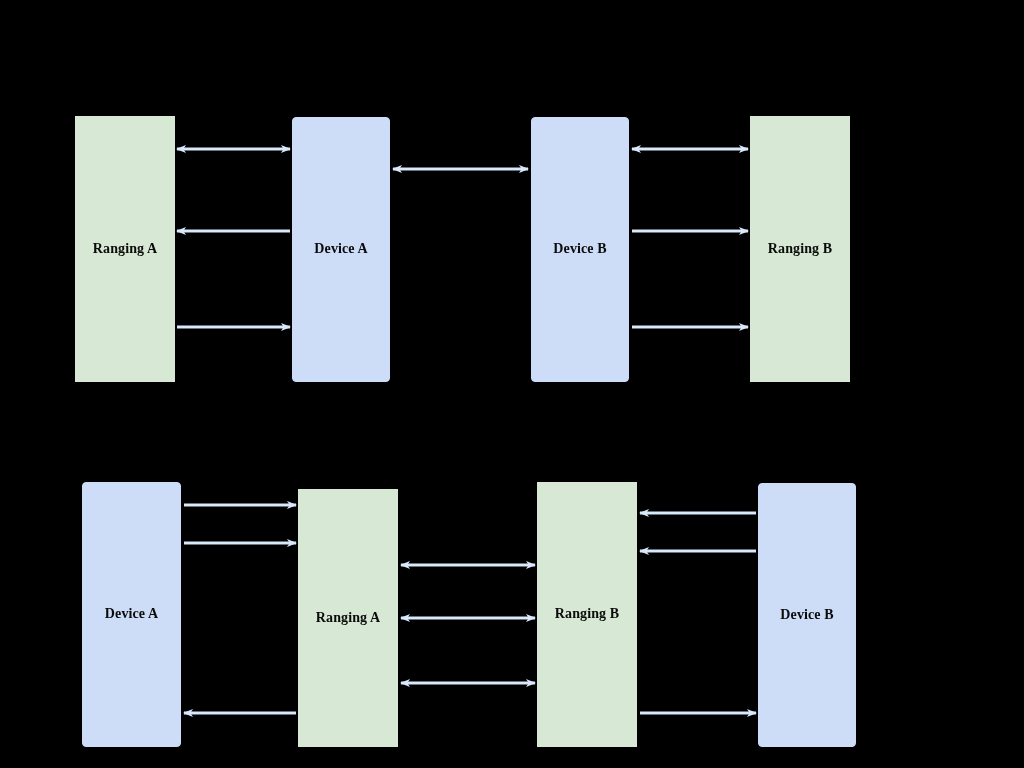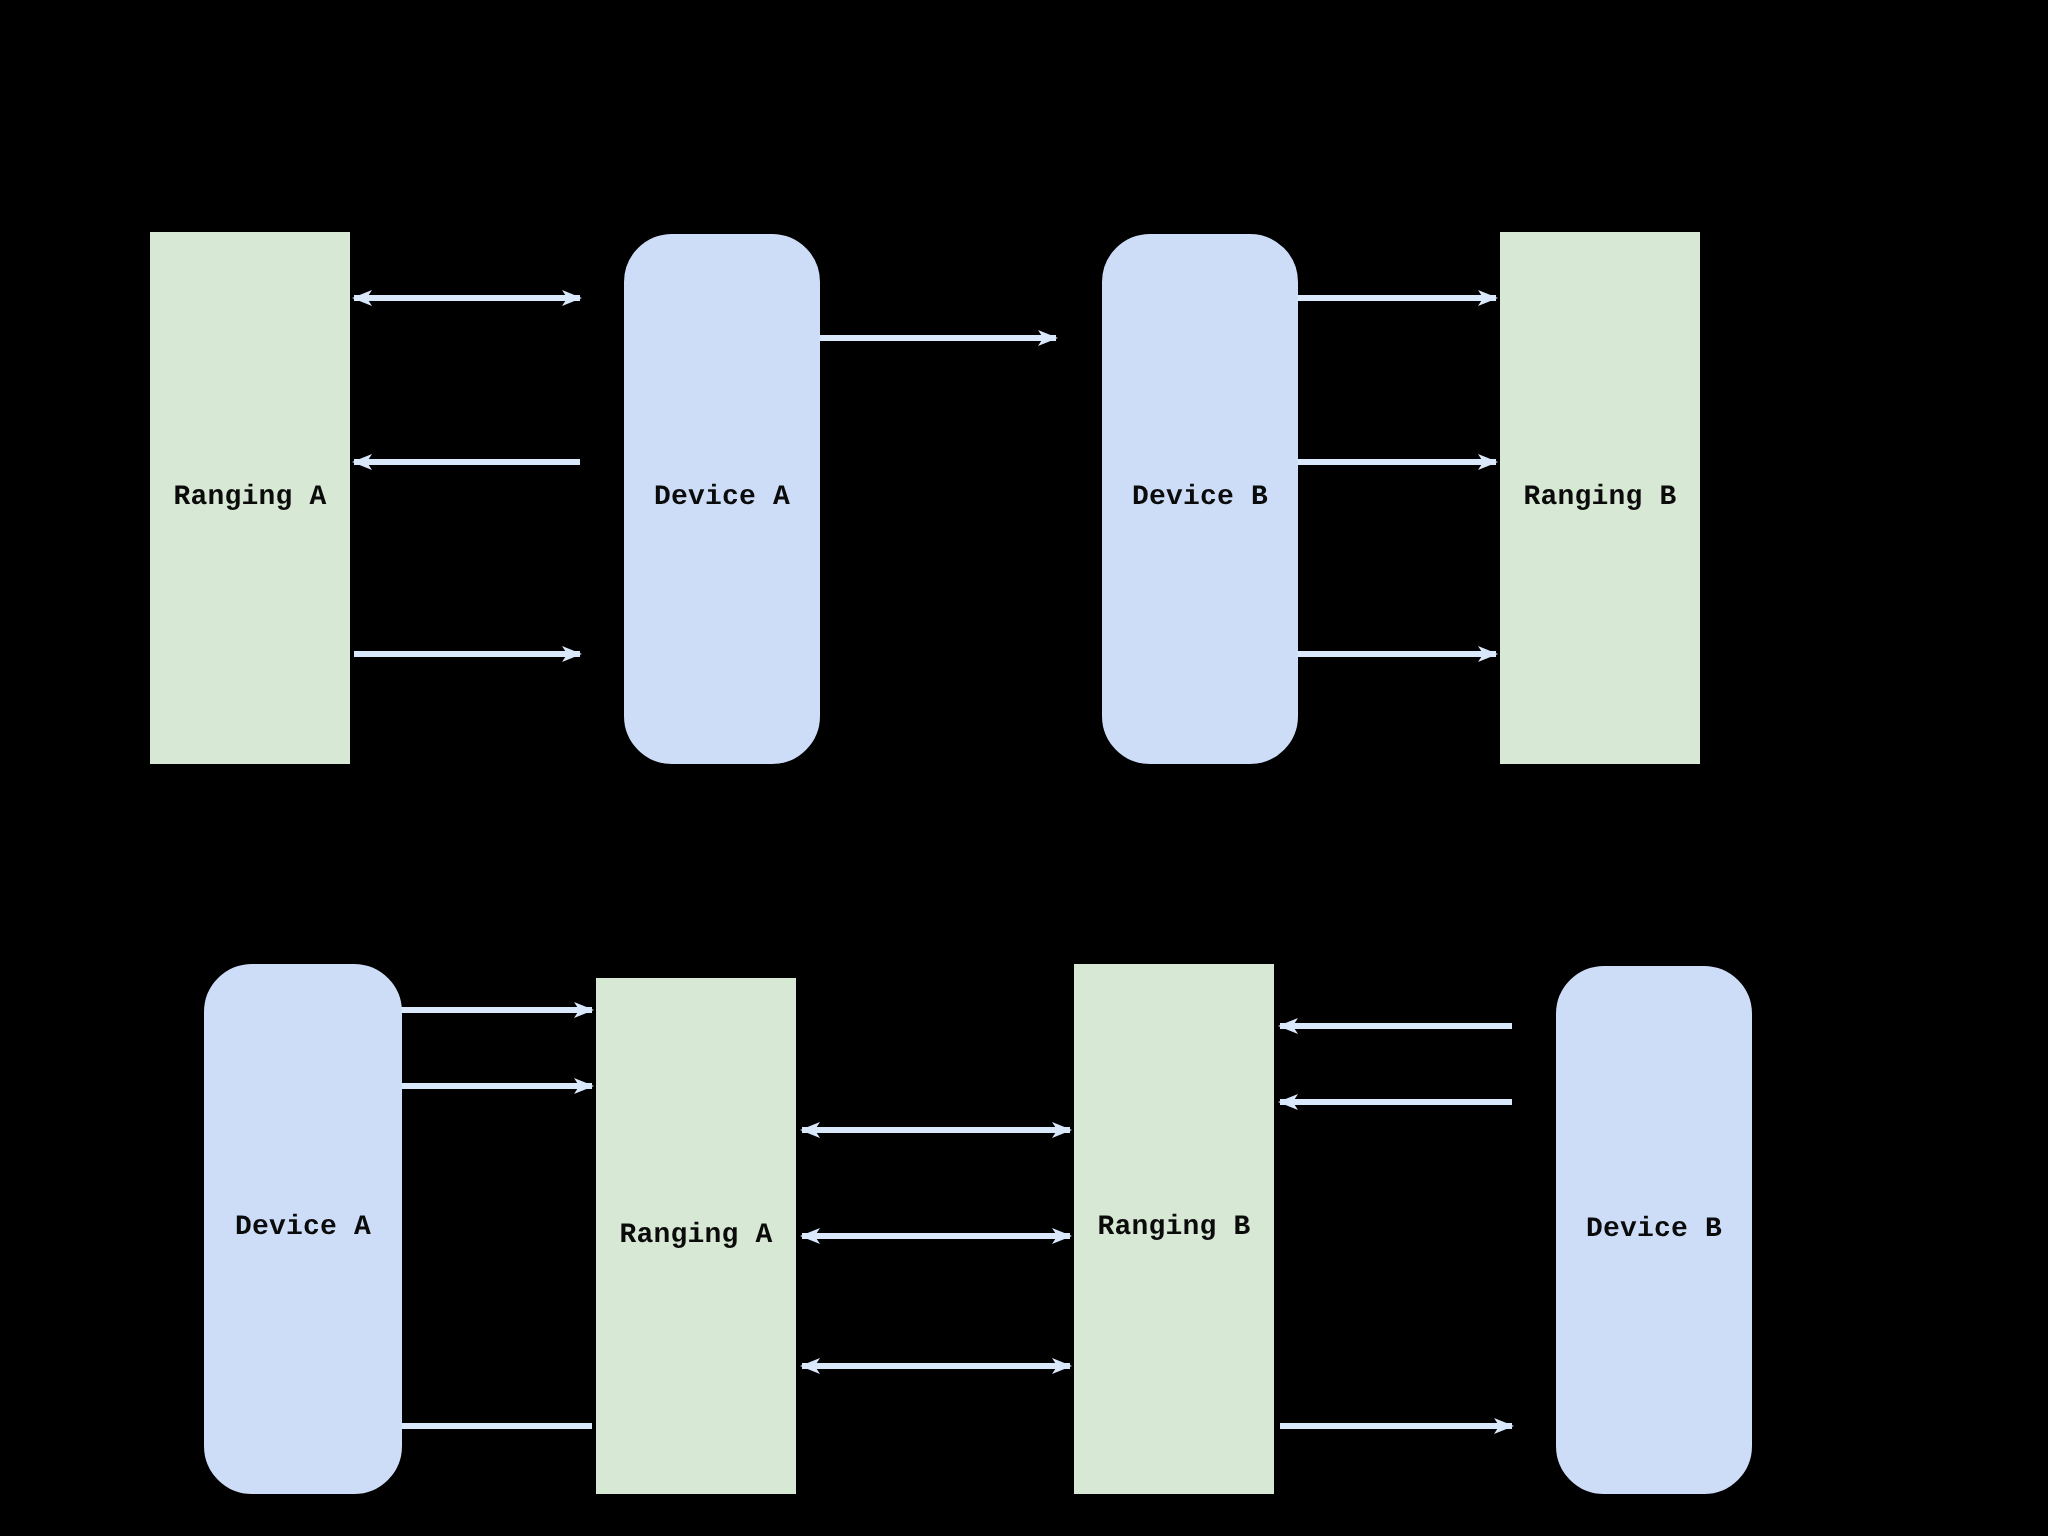--- a/index.html
+++ b/index.html
@@ -20,38 +20,37 @@
     width: 1024px;
     height: 768px;
   }
   .node {
     position: absolute;
     box-sizing: border-box;
     display: flex;
     align-items: center;
     justify-content: center;
     text-align: center;
-    font-family: Liberation Mono, monospace;
+    font-family: Liberation Serif, serif;
     font-size: 14px;
     font-weight: bold;
     color: #0b0b0b;
     line-height: 1.15;
     letter-spacing: 0.1px;
     z-index: 3;
   }
   .node.green {
     background: #d7e8d4;
     border: 1px solid #d7e8d4;
     border-radius: 0;
   }
   .node.blue {
     background: #cdddf7;
     border: 1px solid #cdddf7;
-    border-radius: 24px;
-    margin-left: 20px;
+    border-radius: 4px;
   }
   .node-label {
     pointer-events: none;
     user-select: none;
   }
   svg.edges {
     position: absolute;
     left: 0;
     top: 0;
     width: 1024px;

